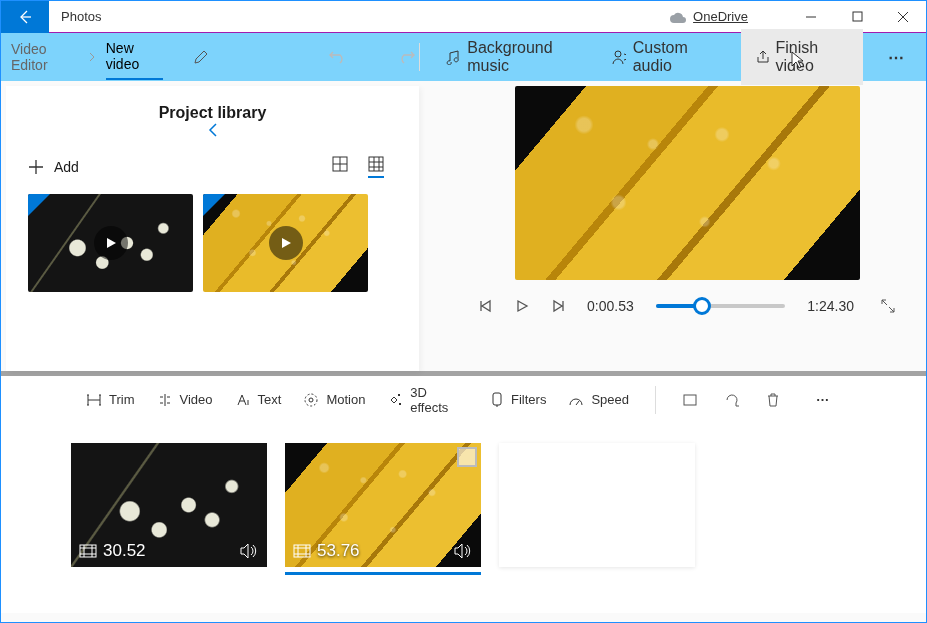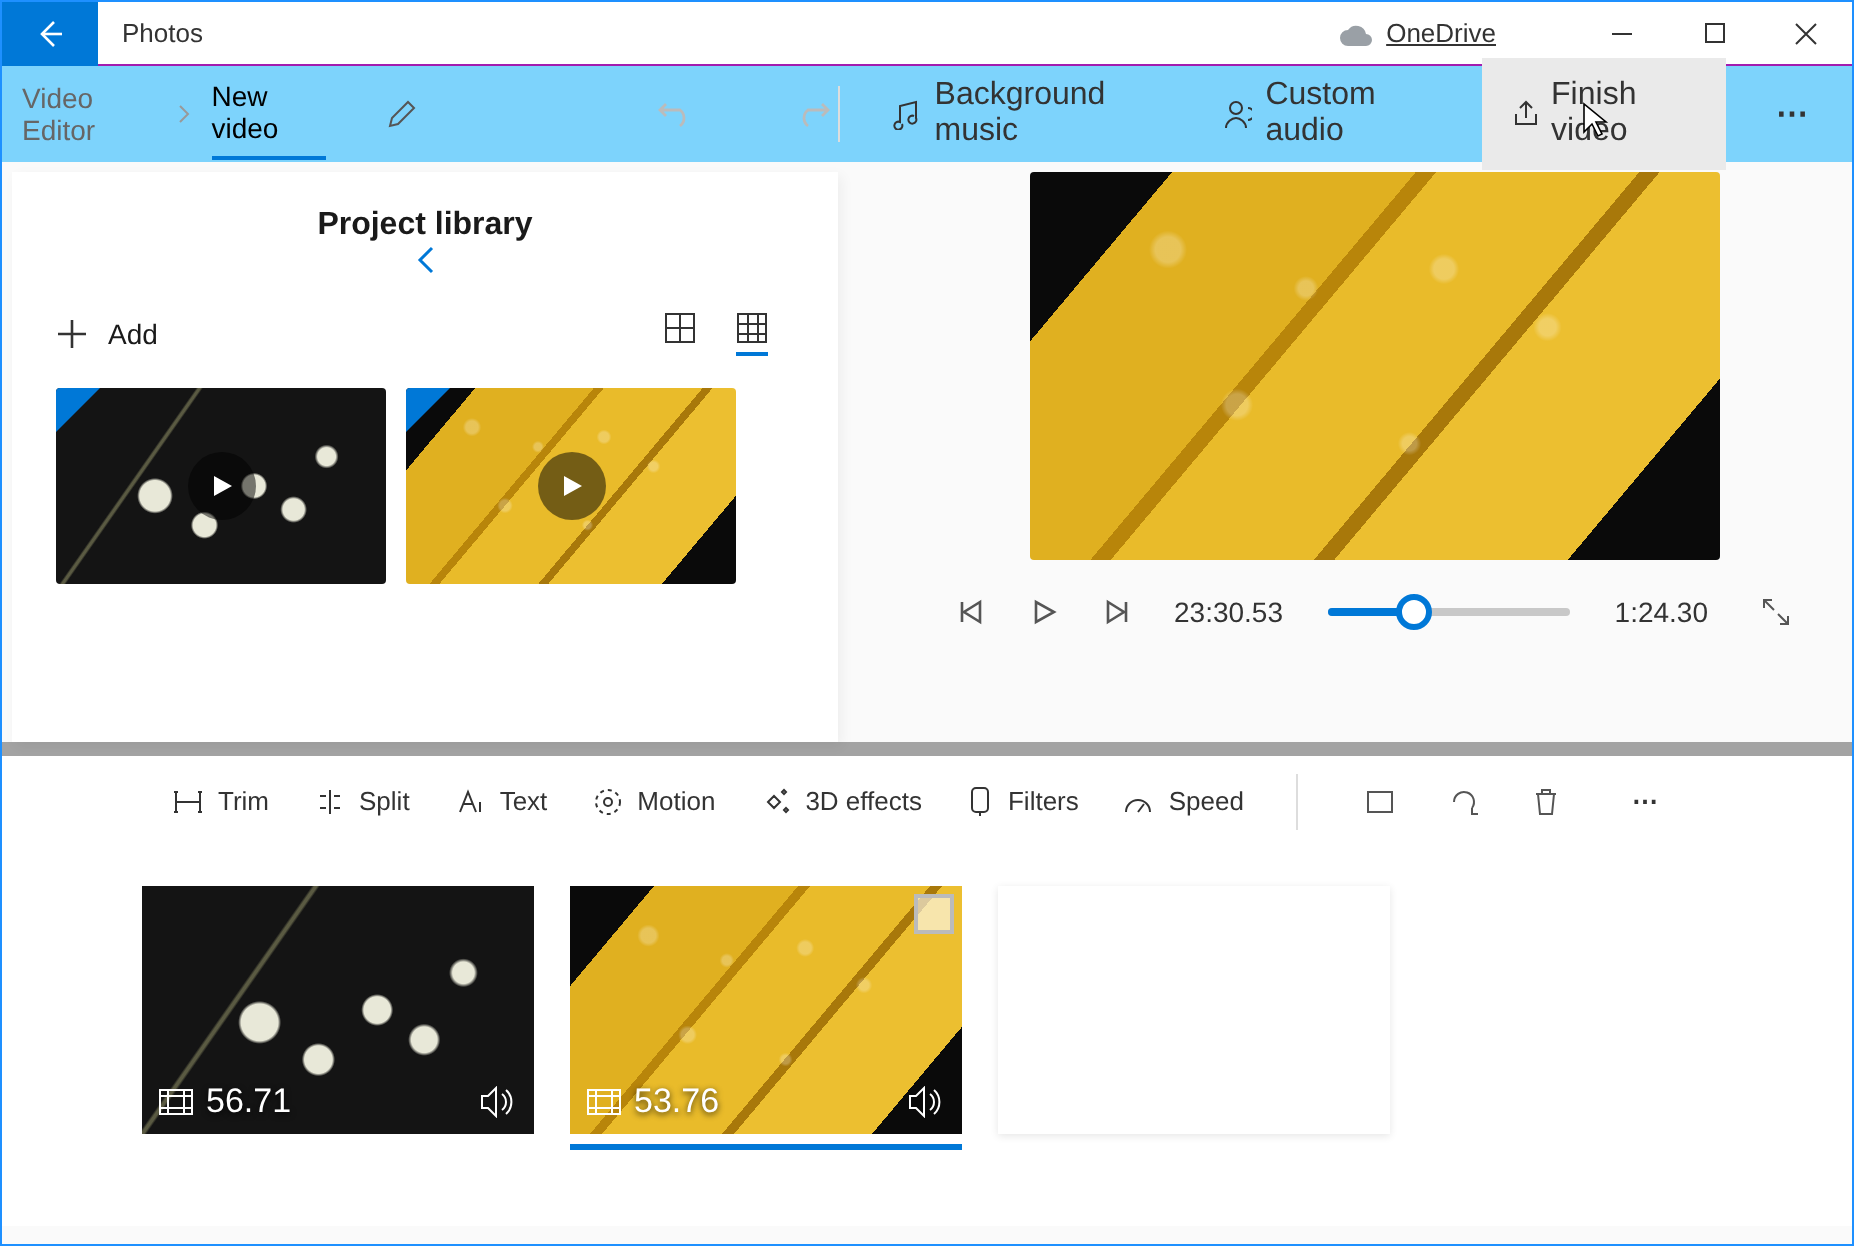--- a/index.html
+++ b/index.html
@@ -255,21 +255,21 @@
   
   .storyboard-bar {
     height: 52px;
     background: #fff;
     display: flex;
     align-items: center;
     padding: 0 85px;
     gap: 22px;
     font-size: 13px;
     color: #333;
-    border-top: 7px solid #a3a3a3;
+    border-top: 5px solid #a3a3a3;
   }
   .sb-item { display: flex; align-items: center; gap: 7px; }
   .sb-right {
     margin-left: auto;
     display: flex;
     align-items: center;
     gap: 26px;
     color: #555;
   }
 
@@ -484,21 +484,21 @@
       <span class="pc-btn">
         <svg width="14" height="14">
             <path d="M3 2v10l9-5z" stroke="#555" fill="none" stroke-width="1.3"></path>
           </svg>
       </span>
       <span class="pc-btn">
         <svg width="14" height="14">
             <path d="M3 2v10l8-5zM12 2v10" stroke="#555" fill="none" stroke-width="1.3"></path>
           </svg>
       </span>
-      <span class="time">23:30.53</span>
+      <span class="time">0:00.53</span>
       <div class="seek">
         <div class="fill"></div>
         <div class="knob"></div>
       </div>
       <span class="time">1:24.30</span>
       <span class="pc-btn fullscreen-btn">
         <svg width="16" height="16">
             <path d="M2 6V2h4M14 10v4h-4M2 2l5 5M14 14l-5-5" stroke="#555" fill="none"></path>
           </svg>
       </span>
@@ -510,21 +510,21 @@
   <div class="sb-item">
     <svg width="16" height="14">
         <path d="M2 2v10M14 2v10M2 7h12M1 2h2M1 12h2M13 2h2M13 12h2" stroke="#333" fill="none"></path>
       </svg>
     <span>Trim</span>
   </div>
   <div class="sb-item">
     <svg width="16" height="14">
         <path d="M8 1v12M3 4h3M3 10h3M10 4h3M10 10h3" stroke="#333" fill="none"></path>
       </svg>
-    <span>Split</span>
+    <span>Video</span>
   </div>
   <div class="sb-item">
     <svg width="16" height="14">
         <path d="M3 12 7 2l4 10M4.5 8h5" stroke="#333" fill="none"></path>
         <path d="M13 12V7" stroke="#333"></path>
       </svg>
     <span>Text</span>
   </div>
   <div class="sb-item">
     <svg width="16" height="16">
@@ -573,21 +573,21 @@
   </div>
 </div>
 
 <div class="strip">
   <div class="clip flowers-bg">
     <div class="badge">
       <svg width="18" height="14">
           <rect x="1" y="1" width="16" height="12" stroke="#fff" fill="none"></rect>
           <path d="M1 4h16M1 10h16M5 1v12M13 1v12" stroke="#fff"></path>
         </svg>
-      <span>56.71</span>
+      <span>30.52</span>
     </div>
     <span class="snd">
       <svg width="18" height="16">
           <path d="M2 5v6h3l4 4V1L5 5zM12 4a5 5 0 010 8M14 2a8 8 0 010 12" stroke="#fff" fill="none"></path>
         </svg>
     </span>
   </div>
   <div class="clip lemon-bg clip-selected">
     <div class="sel-square"></div>
     <div class="badge">

